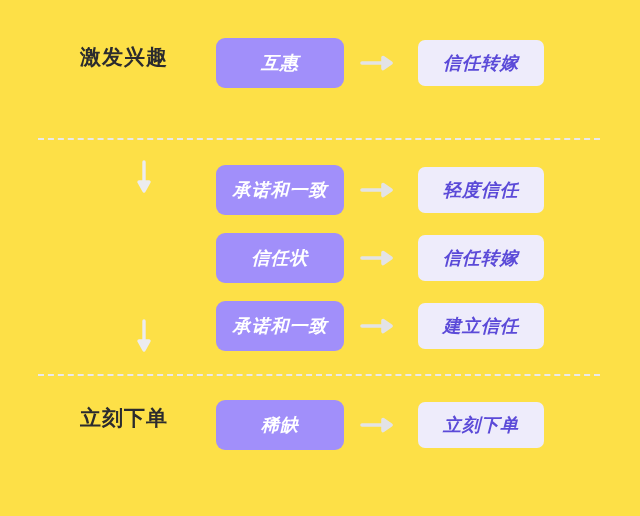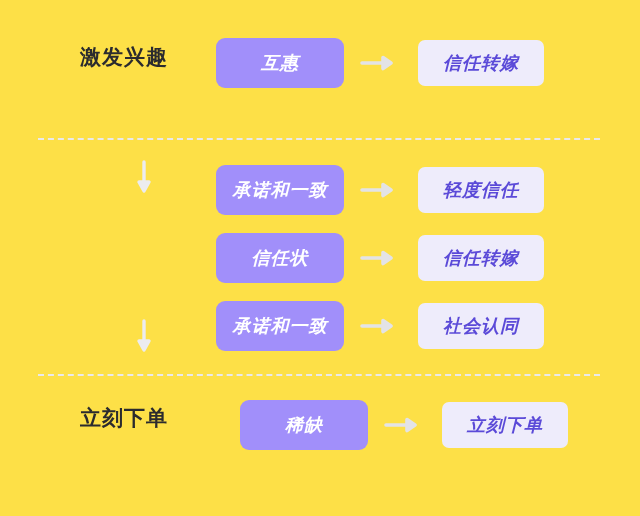--- a/index.html
+++ b/index.html
@@ -174,30 +174,30 @@
       <div class="chip chip-outcome">信任转嫁</div>
     </div>
 
     <div class="row" style="top:161px;">
       <div class="chip chip-technique">承诺和一致</div>
       <div class="right-arrow">
         <svg width="40" height="16" viewBox="0 0 40 16">
           <path d="M2 8 H28 M23 2.5 L31 8 L23 13.5 Z" fill="#e3e3e6" stroke="#e3e3e6" stroke-width="3.6" stroke-linejoin="round" stroke-linecap="round"></path>
         </svg>
       </div>
-      <div class="chip chip-outcome">社会认同</div>
+      <div class="chip chip-outcome">建立信任</div>
     </div>
   </div>
 
   <div class="divider" id="divider-1"></div>
 
   <div class="stage" id="stage-2">
     <div class="stage-label" style="top:25px;">立刻下单</div>
 
-    <div class="row" style="top:18px;margin-left:24px;">
+    <div class="row" style="top:18px;">
       <div class="chip chip-technique">稀缺</div>
       <div class="right-arrow">
         <svg width="40" height="16" viewBox="0 0 40 16">
           <path d="M2 8 H28 M23 2.5 L31 8 L23 13.5 Z" fill="#e3e3e6" stroke="#e3e3e6" stroke-width="3.6" stroke-linejoin="round" stroke-linecap="round"></path>
         </svg>
       </div>
       <div class="chip chip-outcome">立刻下单</div>
     </div>
   </div>
 

